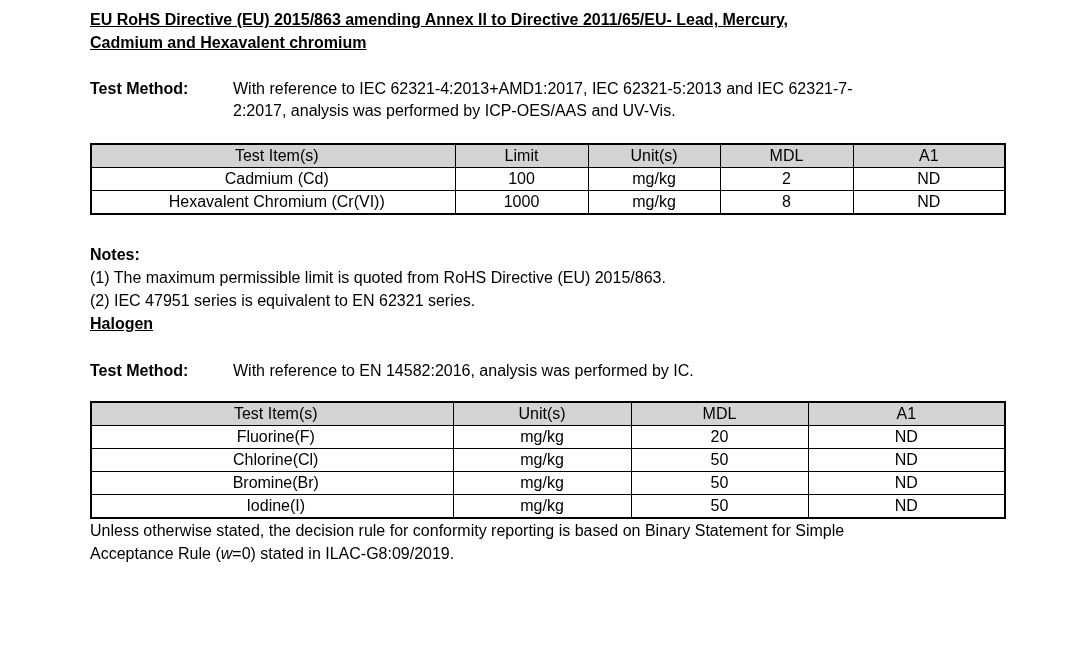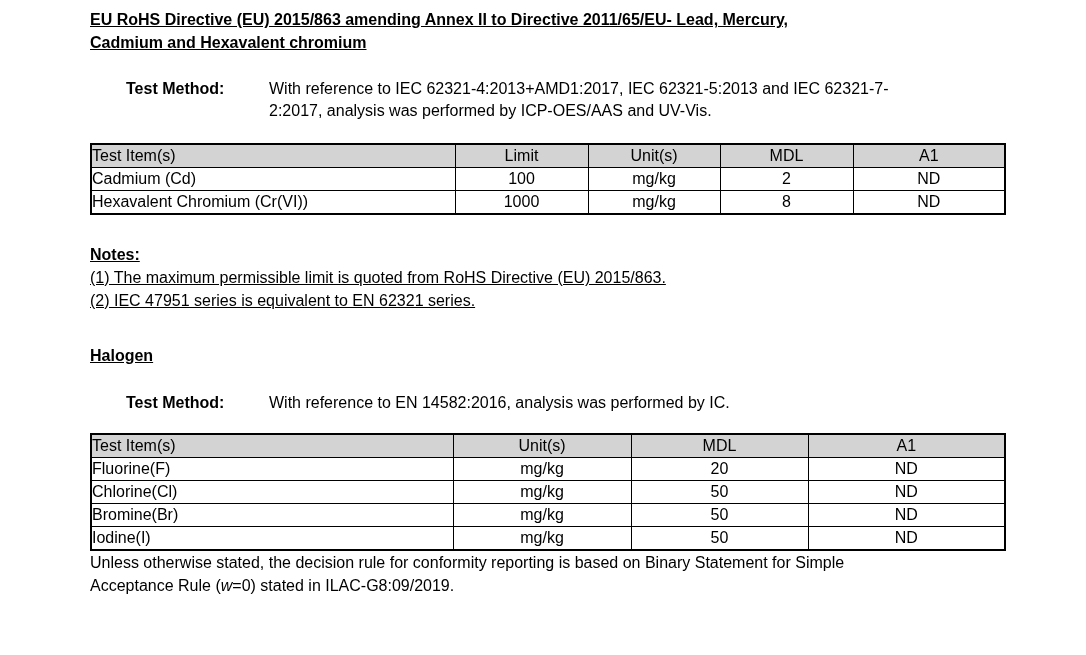--- a/index.html
+++ b/index.html
@@ -15,44 +15,44 @@
   .doc-title {
     font-weight: bold;
     text-decoration: underline;
     white-space: pre-line;
     line-height: 23px;
   }
 
   .method-row { display: flex; line-height: 22px; }
   .method-row.first { margin-top: 24px; }
   .method-row.second { margin-top: 25px; }
-  .method-label { font-weight: bold; width: 143px; flex: none; margin-left: 36px; }
+  .method-label { font-weight: bold; width: 143px; flex: none; }
   .method-text { white-space: pre-line; width: 774px; }
 
   .table-wrap.first { margin-top: 21px; }
   .table-wrap.second { margin-top: 19px; }
   table { border-collapse: collapse; border: 2px solid #000; table-layout: fixed; }
   th, td {
     border: 1px solid #000;
     height: 22px; line-height: 20px;
     padding: 0;
     text-align: center;
     font-weight: normal;
     font-size: 16px;
     overflow: hidden;
     white-space: nowrap;
   }
   th { background: var(--header-bg, #d3d3d3); }
-  th:first-child, td:first-child { text-align: left; }
+  th:first-child, td:first-child { text-align: center; padding-left: 7px; }
 
-  .notes { margin-top: 28px; line-height: 23px; text-decoration: underline; }
+  .notes { margin-top: 28px; line-height: 23px; }
   .notes-label { font-weight: bold; }
 
   .section-title {
-    margin-top: 32px;
+    margin-top: 0;
     font-weight: bold;
     text-decoration: underline;
     line-height: 23px;
   }
 
   .footer { line-height: 23px; white-space: pre-line; width: 917px; }
   .footer .w-ital { font-style: italic; }
 </style>
 </head>
 <body>

